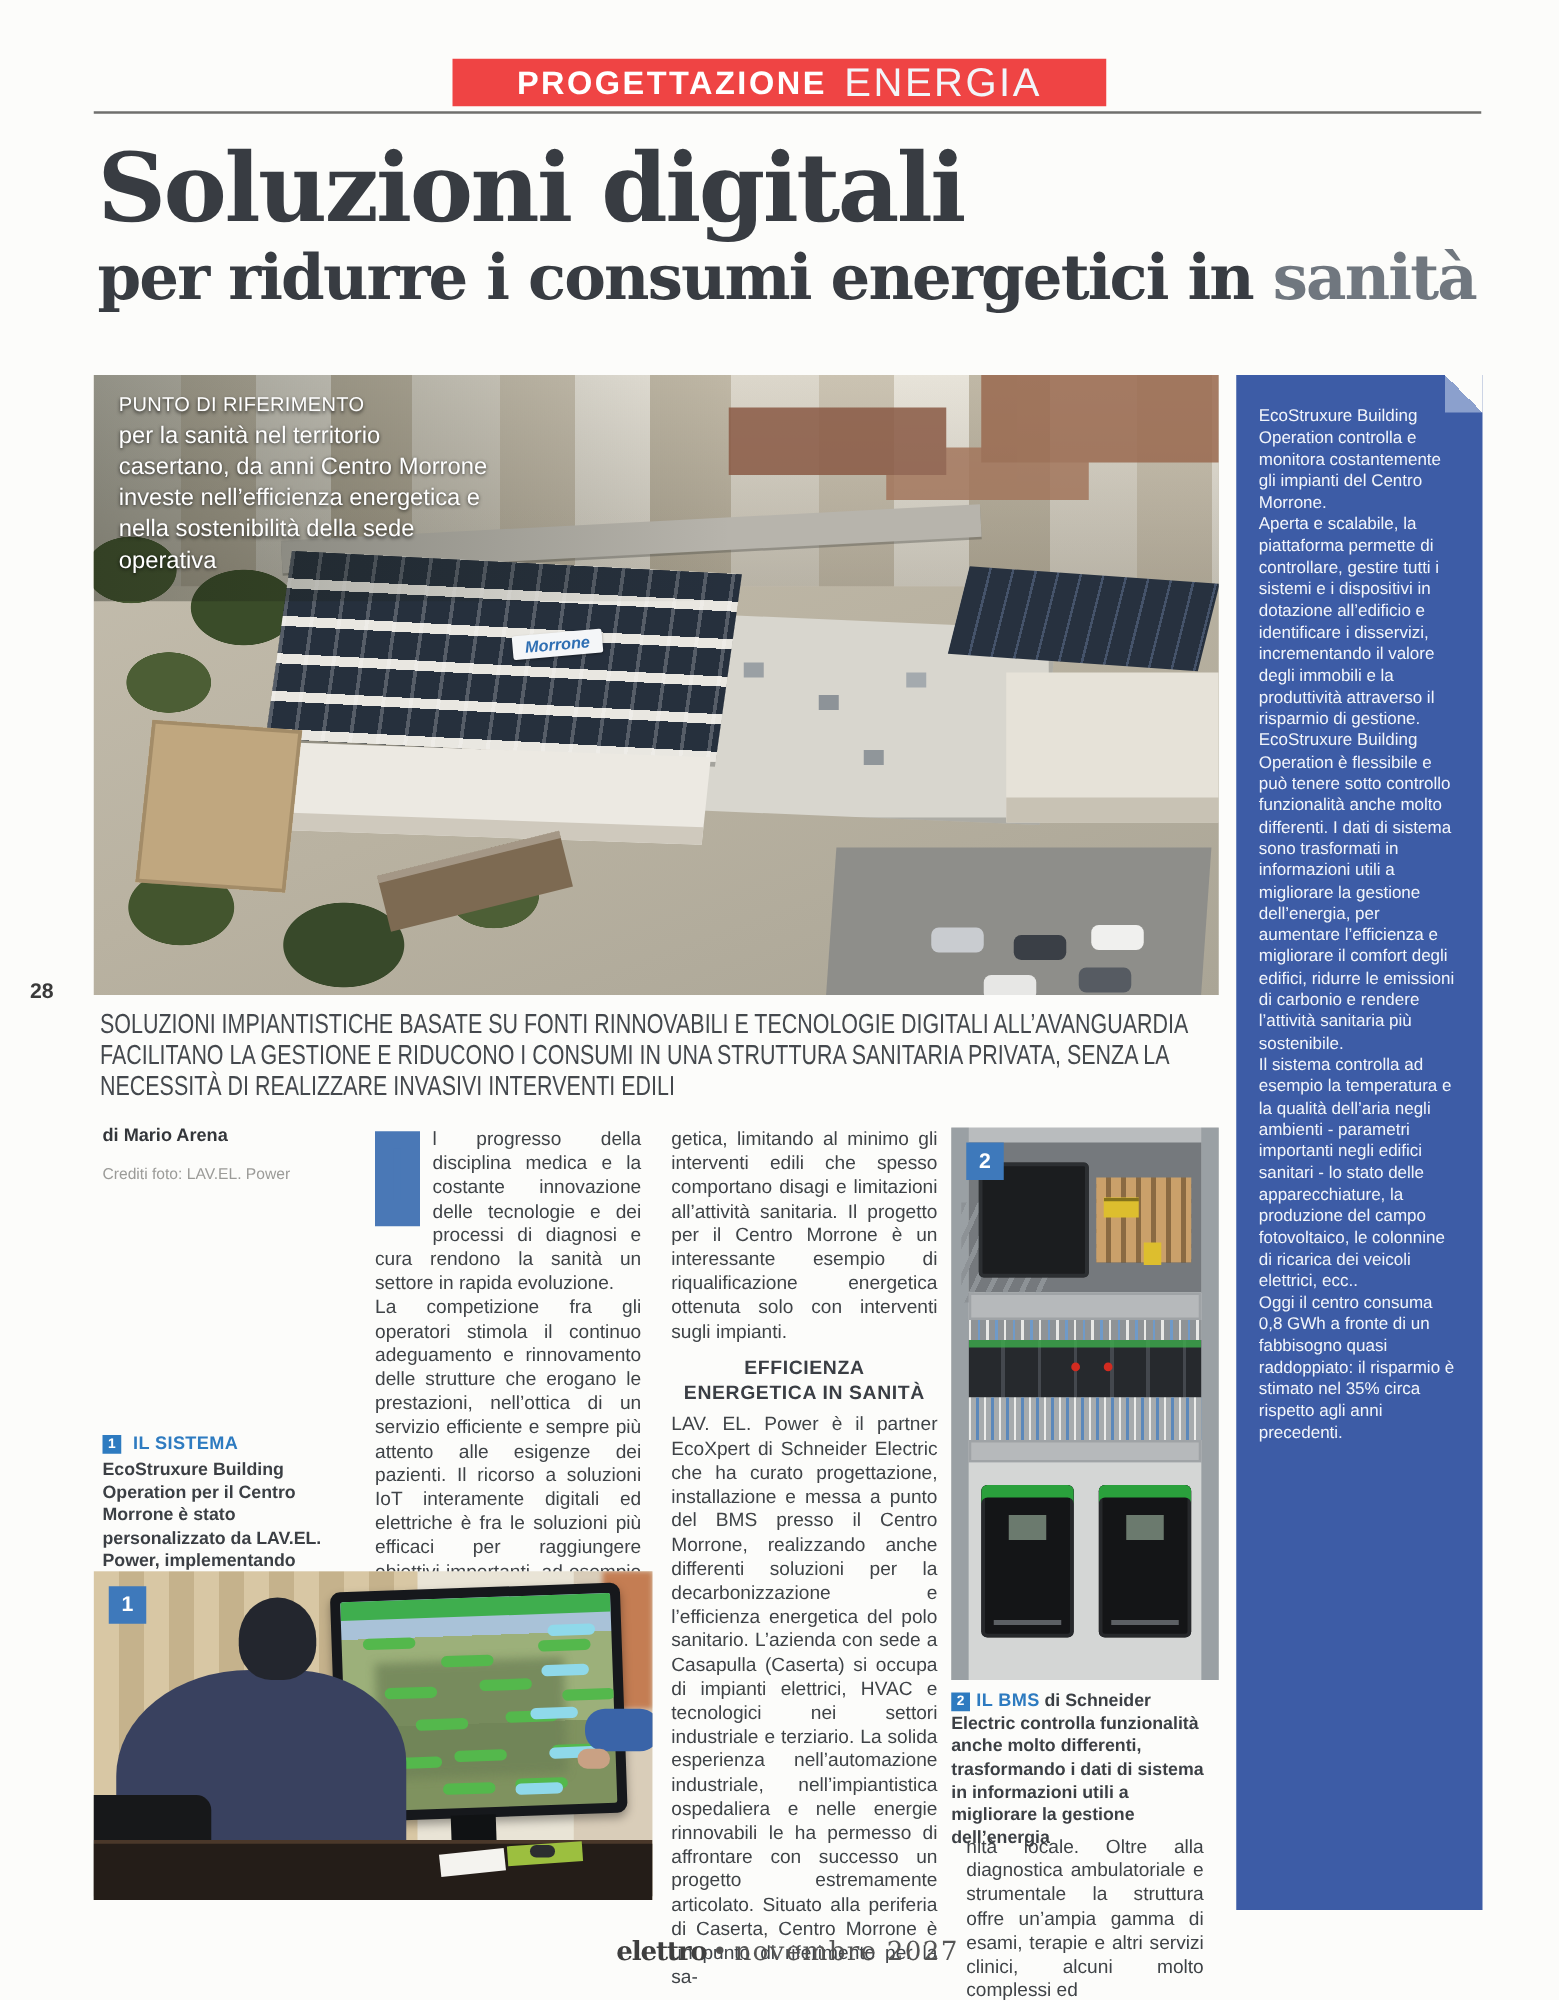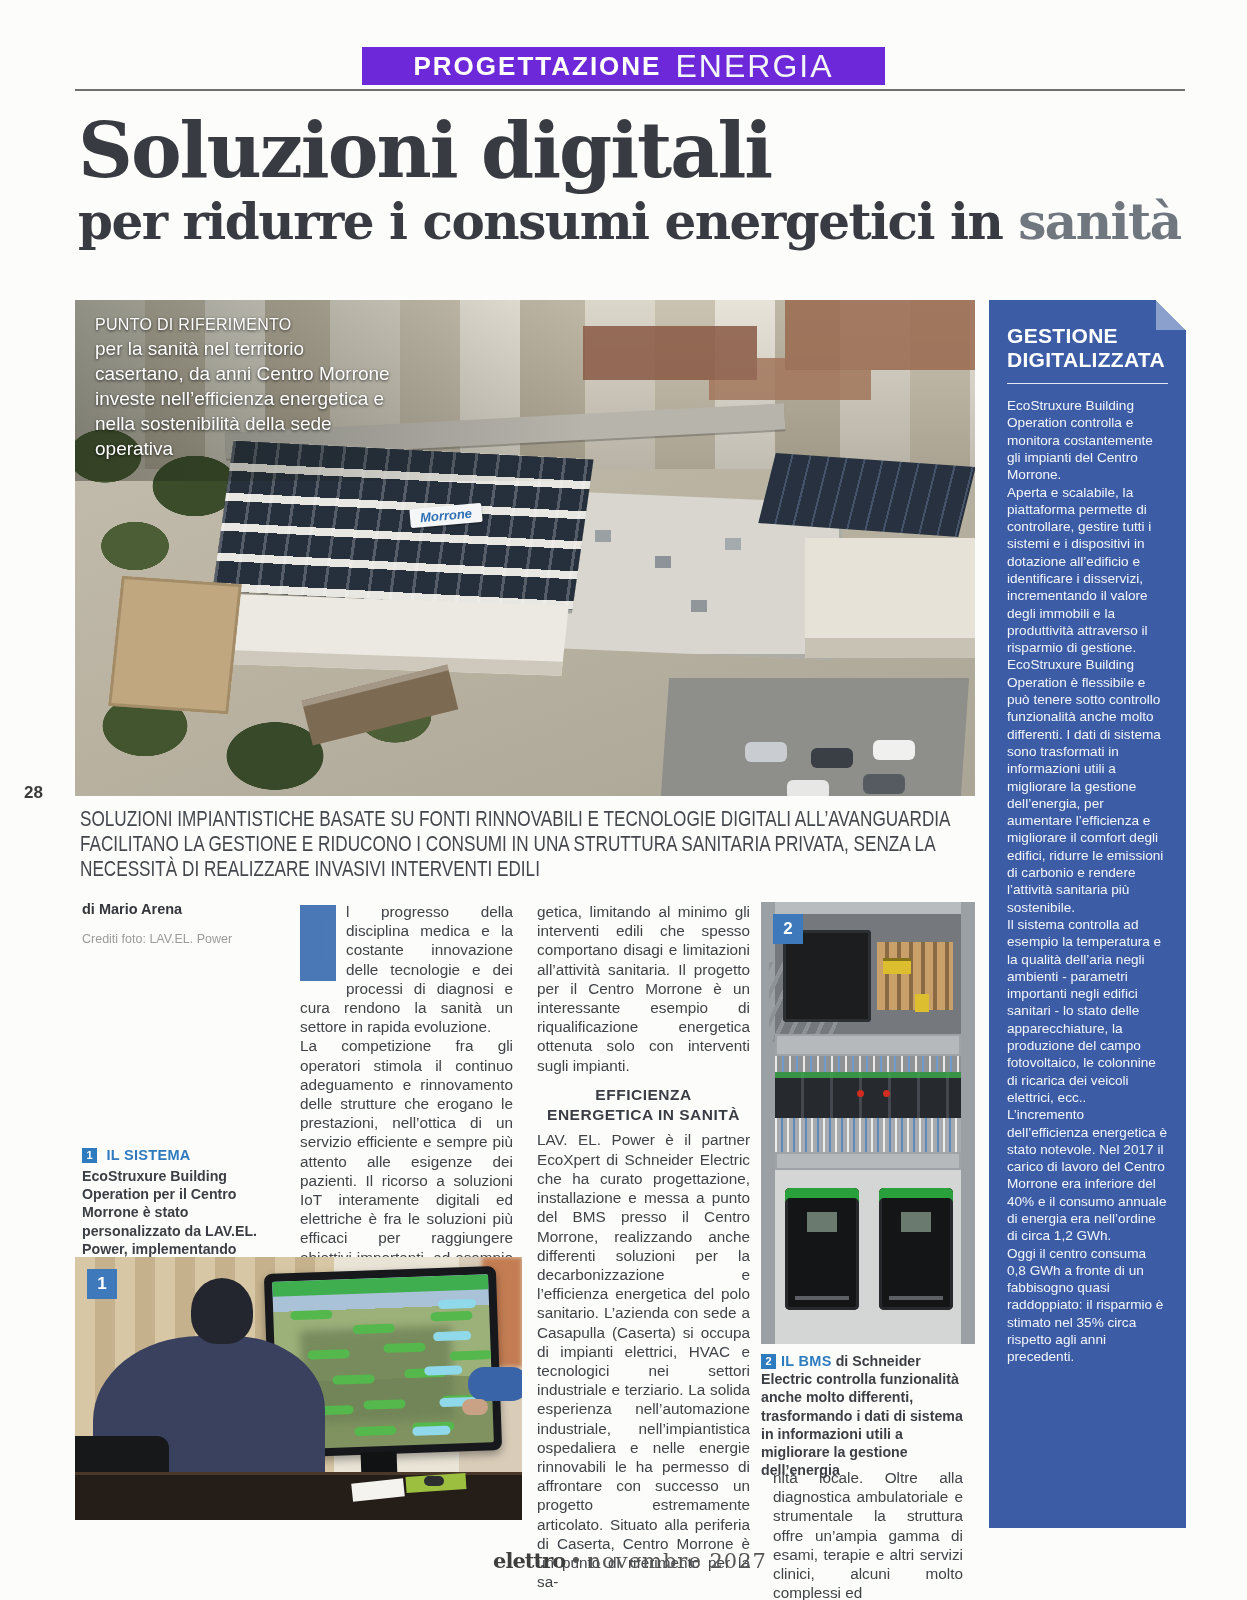--- a/index.html
+++ b/index.html
@@ -1,21 +1,21 @@
 <!DOCTYPE html>
 <html><head>
 <meta charset="utf-8">
 <style>
   html,body{margin:0;padding:0;background:#e8e8e6;}
   .page{position:relative;width:1247px;height:1600px;background:#fcfcfa;
         font-family:"Liberation Sans",sans-serif;overflow:hidden;margin:0 auto;}
 
   
   .kicker-bar{position:absolute;left:362px;top:47px;width:523px;height:38px;
-    background:#6d28d9;display:flex;align-items:center;justify-content:center;gap:14px;}
+    background:#ef4444;display:flex;align-items:center;justify-content:center;gap:14px;}
   .kicker-bold{color:#fff;font-weight:bold;font-size:26px;letter-spacing:2px;}
   .kicker-light{color:#f2f5f9;font-weight:normal;font-size:32px;letter-spacing:2px;}
   .top-rule{position:absolute;left:75px;top:89px;width:1110px;height:2px;background:#6f6f6d;}
 
   
   .headline{position:absolute;left:78px;top:112px;width:1115px;color:#383c42;
     font-family:"DejaVu Serif",serif;font-weight:bold;}
   .hl1{font-size:76px;line-height:1.02;letter-spacing:-2px;white-space:nowrap;}
   .hl2{font-size:50px;line-height:1.1;letter-spacing:-1.5px;white-space:nowrap;margin-top:4px;}
   .hl2 .light{color:#70777f;}
@@ -228,29 +228,24 @@
     <div class="hp-dirt"></div>
     <div class="hp-canopy"></div>
     <div class="hp-overlay">
       <div class="hp-ov-title">PUNTO DI RIFERIMENTO</div>
       <div class="hp-ov-text">per la sanità nel territorio casertano, da anni Centro Morrone investe nell’efficienza energetica e nella sostenibilità della sede operativa</div>
     </div>
   </div>
 
   <div class="sidebar">
     <div class="sb-fold"></div>
-    <div class="sb-title">
-      <span>GESTIONE</span>
-      <span>DIGITALIZZATA</span>
-    </div>
     <p>EcoStruxure Building Operation controlla e monitora costantemente gli impianti del Centro Morrone.</p>
     <p>Aperta e scalabile, la piattaforma permette di controllare, gestire tutti i sistemi e i dispositivi in dotazione all’edificio e identificare i disservizi, incrementando il valore degli immobili e la produttività attraverso il risparmio di gestione.</p>
     <p>EcoStruxure Building Operation è flessibile e può tenere sotto controllo funzionalità anche molto differenti. I dati di sistema sono trasformati in informazioni utili a migliorare la gestione dell’energia, per aumentare l’efficienza e migliorare il comfort degli edifici, ridurre le emissioni di carbonio e rendere l’attività sanitaria più sostenibile.</p>
     <p>Il sistema controlla ad esempio la temperatura e la qualità dell’aria negli ambienti - parametri importanti negli edifici sanitari - lo stato delle apparecchiature, la produzione del campo fotovoltaico, le colonnine di ricarica dei veicoli elettrici, ecc..</p>
-    <p>L’incremento dell’efficienza energetica è stato notevole. Nel 2017 il carico di lavoro del Centro Morrone era inferiore del 40% e il consumo annuale di energia era nell’ordine di circa 1,2 GWh.</p>
     <p>Oggi il centro consuma 0,8 GWh a fronte di un fabbisogno quasi raddoppiato: il risparmio è stimato nel 35% circa rispetto agli anni precedenti.</p>
   </div>
 
   <div class="pagenum">28</div>
 
   <div class="standfirst">SOLUZIONI IMPIANTISTICHE BASATE SU FONTI RINNOVABILI E TECNOLOGIE DIGITALI ALL’AVANGUARDIA FACILITANO LA GESTIONE E RIDUCONO I CONSUMI IN UNA STRUTTURA SANITARIA PRIVATA, SENZA LA NECESSITÀ DI REALIZZARE INVASIVI INTERVENTI EDILI</div>
 
   <div class="byline">di Mario Arena</div>
   <div class="credits">Crediti foto: LAV.EL. Power</div>
 

